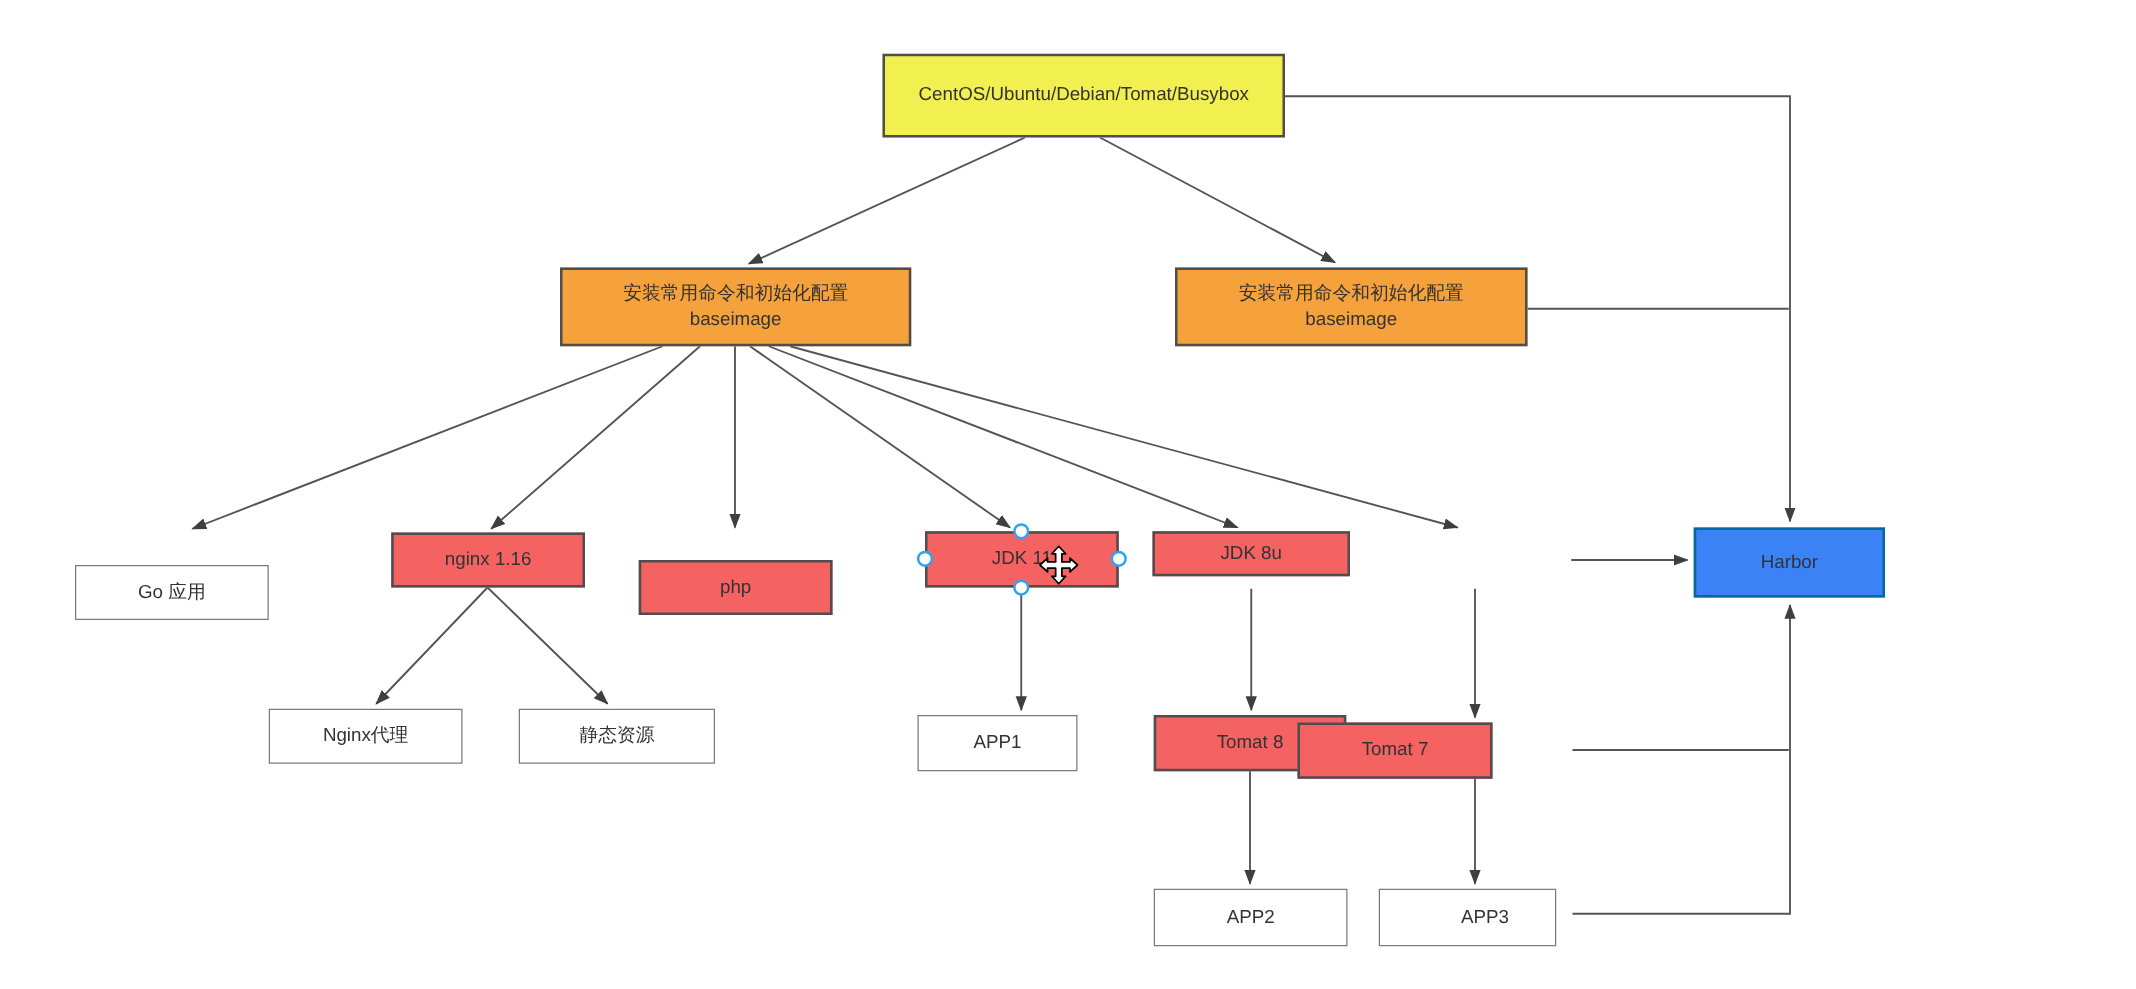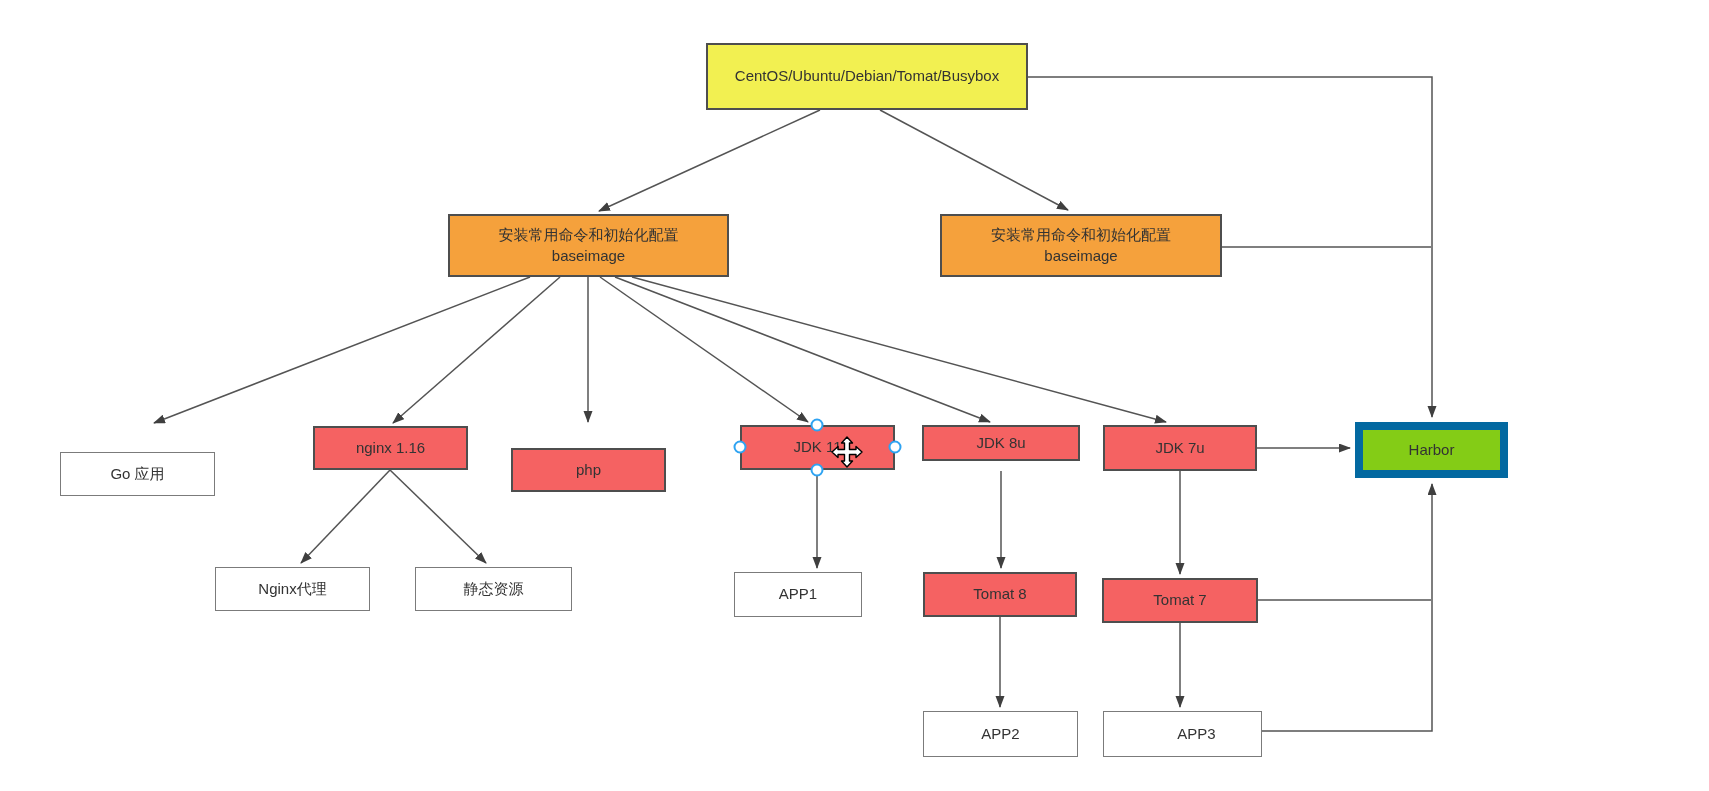--- a/index.html
+++ b/index.html
@@ -9,40 +9,40 @@
   }
   svg.layer{position:absolute;left:0;top:0;width:1709px;height:791px;}
   .node{
     position:absolute;box-sizing:border-box;
     display:flex;flex-direction:column;align-items:center;justify-content:center;
     text-align:center;font-size:15px;line-height:1.35;color:#333;
   }
   .fill-yellow{background:#F2F051;border:2px solid #4e4e4e;}
   .fill-orange{background:#F5A13C;border:2px solid #4e4e4e;}
   .fill-red{background:#F56262;border:2px solid #4e4e4e;}
-  .fill-green{background:#84cc16;border:8px solid #0369a1;}
+  .fill-green{background:#3b82f6;border:2px solid #0369a1;}
   .fill-white{background:#ffffff;border:1.5px solid #7b7b7b;}
 
   .n-os{left:706px;top:43px;width:322px;height:67px;}
   .n-bimg-l{left:448px;top:214px;width:281px;height:63px;}
   .n-bimg-r{left:940px;top:214px;width:282px;height:63px;}
   .n-go{left:60px;top:452px;width:155px;height:44px;}
   .n-nginx{left:313px;top:426px;width:155px;height:44px;}
   .n-php{left:511px;top:426px;width:155px;height:44px;margin-top:22px;}
   .n-jdk11{left:740px;top:425px;width:155px;height:45px;}
   .n-jdk8u{left:922px;top:425px;width:158px;height:36px;}
   .n-jdk7u{left:1103px;top:425px;width:154px;height:46px;}
   .n-harbor{left:1355px;top:422px;width:153px;height:56px;}
   .n-nginxproxy{left:215px;top:567px;width:155px;height:44px;}
   .n-static{left:415px;top:567px;width:157px;height:44px;}
   .n-app1{left:734px;top:572px;width:128px;height:45px;}
   .n-tomat8{left:923px;top:572px;width:154px;height:45px;}
-  .n-tomat7{left:1102px;top:578px;width:156px;height:45px;}
+  .n-tomat7{left:1038px;top:578px;width:156px;height:45px;}
   .n-app2{left:923px;top:711px;width:155px;height:46px;}
-  .n-app3{left:1103px;top:711px;width:159px;height:46px;padding-left:28px;}
+  .n-app3{left:1103px;top:711px;width:142px;height:46px;padding-left:28px;}
 
   .edge{fill:none;stroke:#545454;stroke-width:1.5;}
   .handle{fill:#ffffff;stroke:#2EA3F2;stroke-width:2;}
   .cursor-glyph{fill:#ffffff;stroke:#000000;stroke-width:1.4;stroke-linejoin:round;}
 </style>
 </head>
 <body>
 
 <div id="canvas">
 
@@ -90,21 +90,20 @@
   <div class="node n-bimg-r fill-orange">
     <span>安装常用命令和初始化配置</span>
     <span>baseimage</span>
   </div>
 
   <div class="node n-go fill-white">Go 应用</div>
   <div class="node n-nginx fill-red">nginx 1.16</div>
   <div class="node n-php fill-red">php</div>
   <div class="node n-jdk11 fill-red">JDK 11</div>
   <div class="node n-jdk8u fill-red">JDK 8u</div>
-  <div class="node n-jdk7u fill-red">JDK 7u</div>
   <div class="node n-harbor fill-green">Harbor</div>
 
   <div class="node n-nginxproxy fill-white">Nginx代理</div>
   <div class="node n-static fill-white">静态资源</div>
   <div class="node n-app1 fill-white">APP1</div>
   <div class="node n-tomat8 fill-red">Tomat 8</div>
   <div class="node n-tomat7 fill-red">Tomat 7</div>
   <div class="node n-app2 fill-white">APP2</div>
   <div class="node n-app3 fill-white">APP3</div>
 

